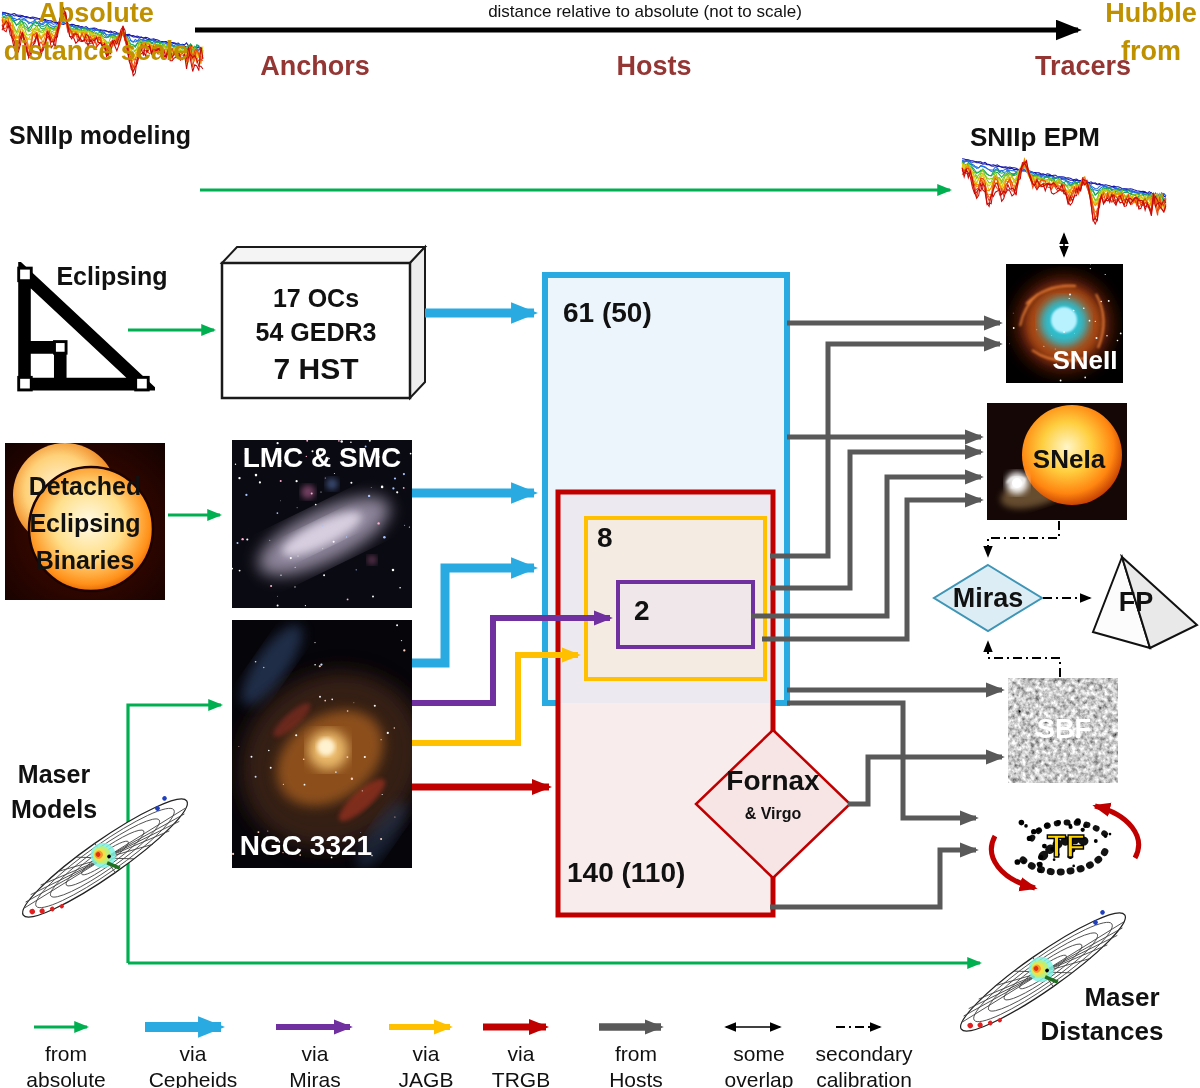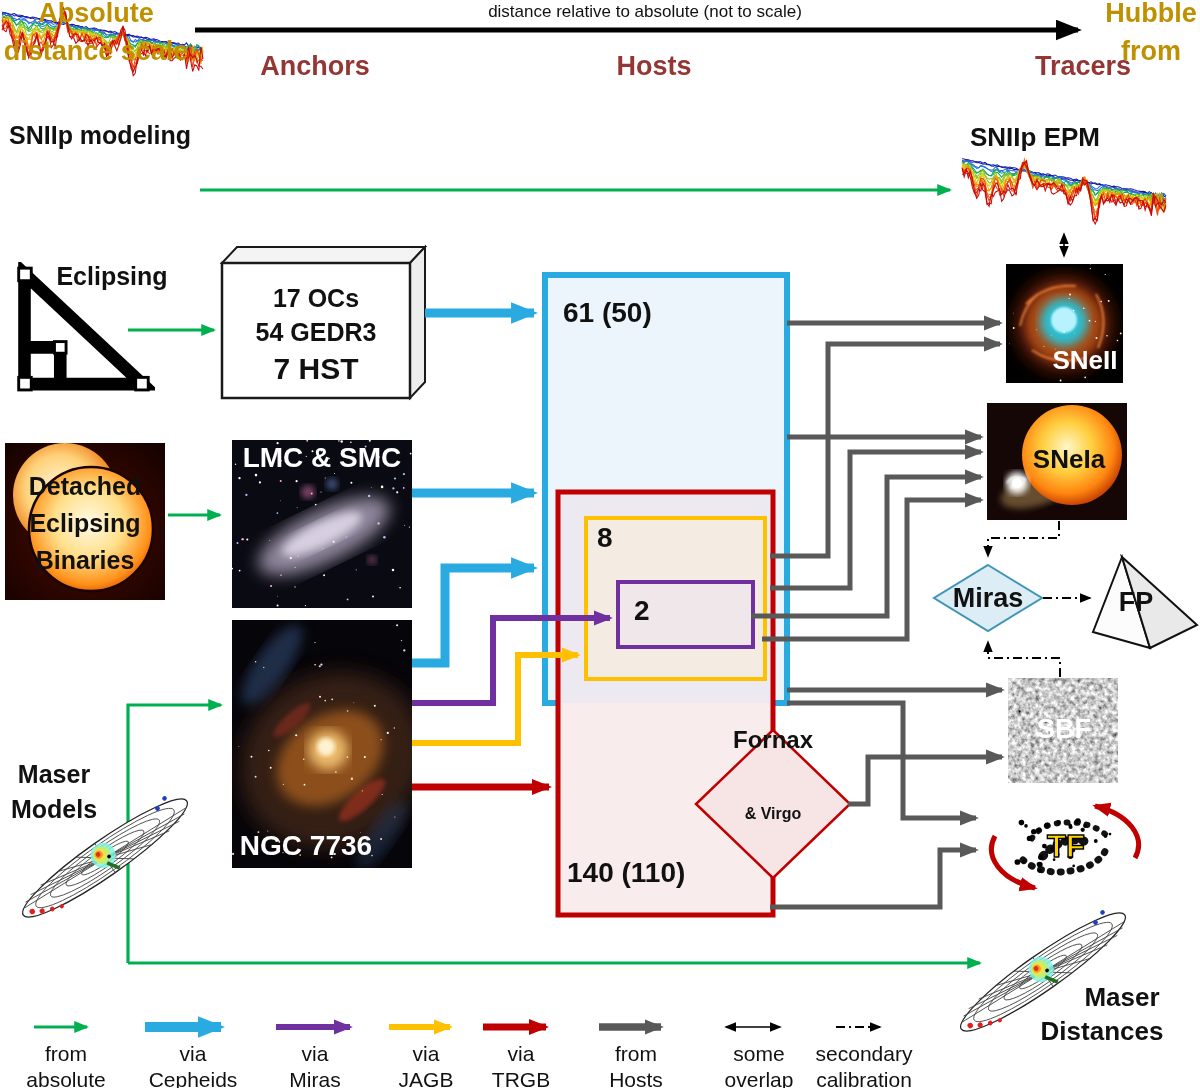--- a/index.html
+++ b/index.html
@@ -586,33 +586,33 @@
 
 <div class="lbl c" style="left:316px;top:286px;font-size:25px">17 OCs</div>
 <div class="lbl c" style="left:316px;top:320px;font-size:25px">54 GEDR3</div>
 <div class="lbl c" style="left:316px;top:354px;font-size:30px">7 HST</div>
 
 <div class="lbl c" style="left:85px;top:474px;font-size:25px">Detached</div>
 <div class="lbl c" style="left:85px;top:511px;font-size:25px">Eclipsing</div>
 <div class="lbl c" style="left:85px;top:548px;font-size:25px">Binaries</div>
 
 <div class="lbl c white" style="left:322px;top:444px;font-size:28px">LMC &amp; SMC</div>
-<div class="lbl c white" style="left:306px;top:832px;font-size:28px">NGC 7736</div>
+<div class="lbl c white" style="left:306px;top:832px;font-size:28px">NGC 3321</div>
 
 <div class="lbl c" style="left:54px;top:762px;font-size:25px">Maser</div>
 <div class="lbl c" style="left:54px;top:797px;font-size:25px">Models</div>
 
 <div class="lbl c" style="left:1035px;top:124px;font-size:26px">SNIIp EPM</div>
 
 <div class="lbl" style="left:563px;top:299px;font-size:28px">61 (50)</div>
 <div class="lbl" style="left:597px;top:524px;font-size:28px">8</div>
 <div class="lbl" style="left:634px;top:597px;font-size:28px">2</div>
 <div class="lbl" style="left:567px;top:859px;font-size:28px">140 (110)</div>
 
-<div class="lbl c" style="left:773px;top:728px;font-size:24px">Fornax</div>
+<div class="lbl c" style="left:773px;top:767px;font-size:28px">Fornax</div>
 <div class="lbl c" style="left:773px;top:806px;font-size:16px">&amp; Virgo</div>
 
 <div class="lbl c white" style="left:1085px;top:347px;font-size:26px">SNeII</div>
 <div class="lbl c" style="left:1069px;top:446px;font-size:26px">SNeIa</div>
 <div class="lbl c" style="left:988px;top:585px;font-size:27px">Miras</div>
 <div class="lbl c" style="left:1136px;top:589px;font-size:27px">FP</div>
 <div class="lbl c white" style="left:1064px;top:716px;font-size:27px">SBF</div>
 <div class="lbl c tfy" style="left:1066px;top:831px;font-size:31px">TF</div>
 <div class="lbl c" style="left:1122px;top:984px;font-size:26px">Maser</div>
 <div class="lbl c" style="left:1102px;top:1018px;font-size:26px">Distances</div>

